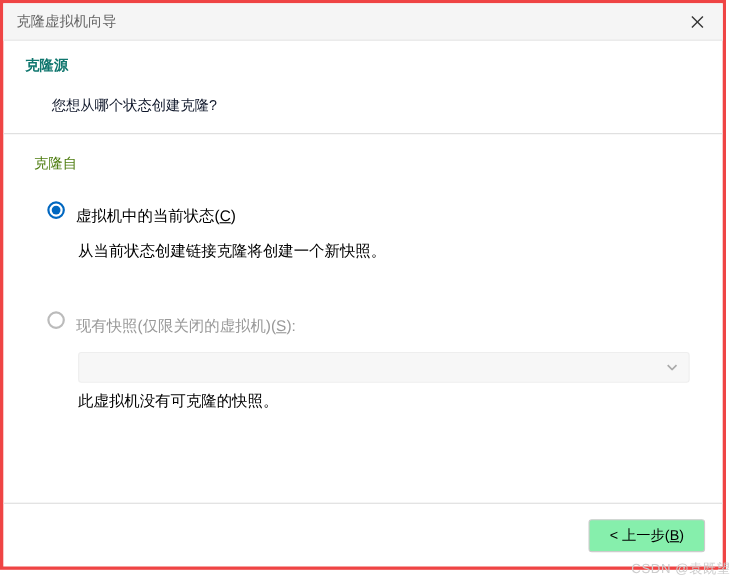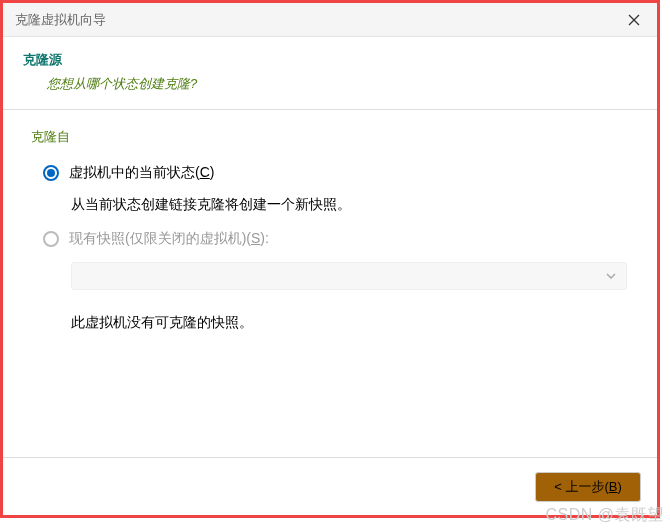--- a/index.html
+++ b/index.html
@@ -55,25 +55,24 @@
     }
     .header-section {
       padding: 14px 20px 16px 20px;
     }
     .header-title {
       font-weight: bold;
       font-size: 13px;
       color: #0f766e;
     }
     .header-subtitle {
-      margin-top: 6px;
+      margin-top: 18px;
       padding-left: 24px;
-      color: #4d7c0f;
-      font-size: 13px;
-      font-style: italic;
+      color: #0f172a;
+      font-size: 13px;
     }
     .divider {
       height: 1px;
       background: #ddd;
       margin: 0;
     }
     .content {
       flex: 1;
       padding: 18px 28px 0 28px;
     }
@@ -107,32 +106,33 @@
     }
     .radio-inner {
       width: 8px;
       height: 8px;
       border-radius: 50%;
       background: #0067c0;
     }
     .radio-label {
       font-size: 14px;
       color: #000;
+      margin-top: 12px;
     }
     .radio-row.disabled .radio-label {
       color: #999;
     }
     .hint-text {
       padding-left: 40px;
       font-size: 14px;
       color: #000;
-      margin-bottom: 16px;
+      margin-bottom: 38px;
     }
     .hint-text.disabled-hint {
-      margin-top: 24px;
+      margin-top: 8px;
       margin-bottom: 0;
     }
     .select-box {
       margin-left: 40px;
       margin-top: 6px;
       width: 556px;
       height: 28px;
       background: #f7f7f7;
       border: 1px solid #eee;
       border-radius: 3px;
@@ -154,38 +154,38 @@
       display: flex;
       align-items: center;
       justify-content: flex-end;
       padding-right: 16px;
       gap: 10px;
     }
     .btn {
       min-width: 106px;
       height: 30px;
       border: 1px solid #ccc;
-      background: #a16207;
+      background: #86efac;
       border-radius: 3px;
       font-size: 13px;
       color: #000;
       cursor: pointer;
       display: flex;
       align-items: center;
       justify-content: center;
       padding: 0 12px;
     }
     .underline {
       text-decoration: underline;
     }
     .watermark {
       position: absolute;
       bottom: 3px;
       right: 6px;
-      font-size: 16px;
+      font-size: 12px;
       color: #ccc;
       letter-spacing: 0.5px;
     }
   </style>
 </head>
 <body>
 
 <div class="dialog">
 
   <div class="titlebar">

